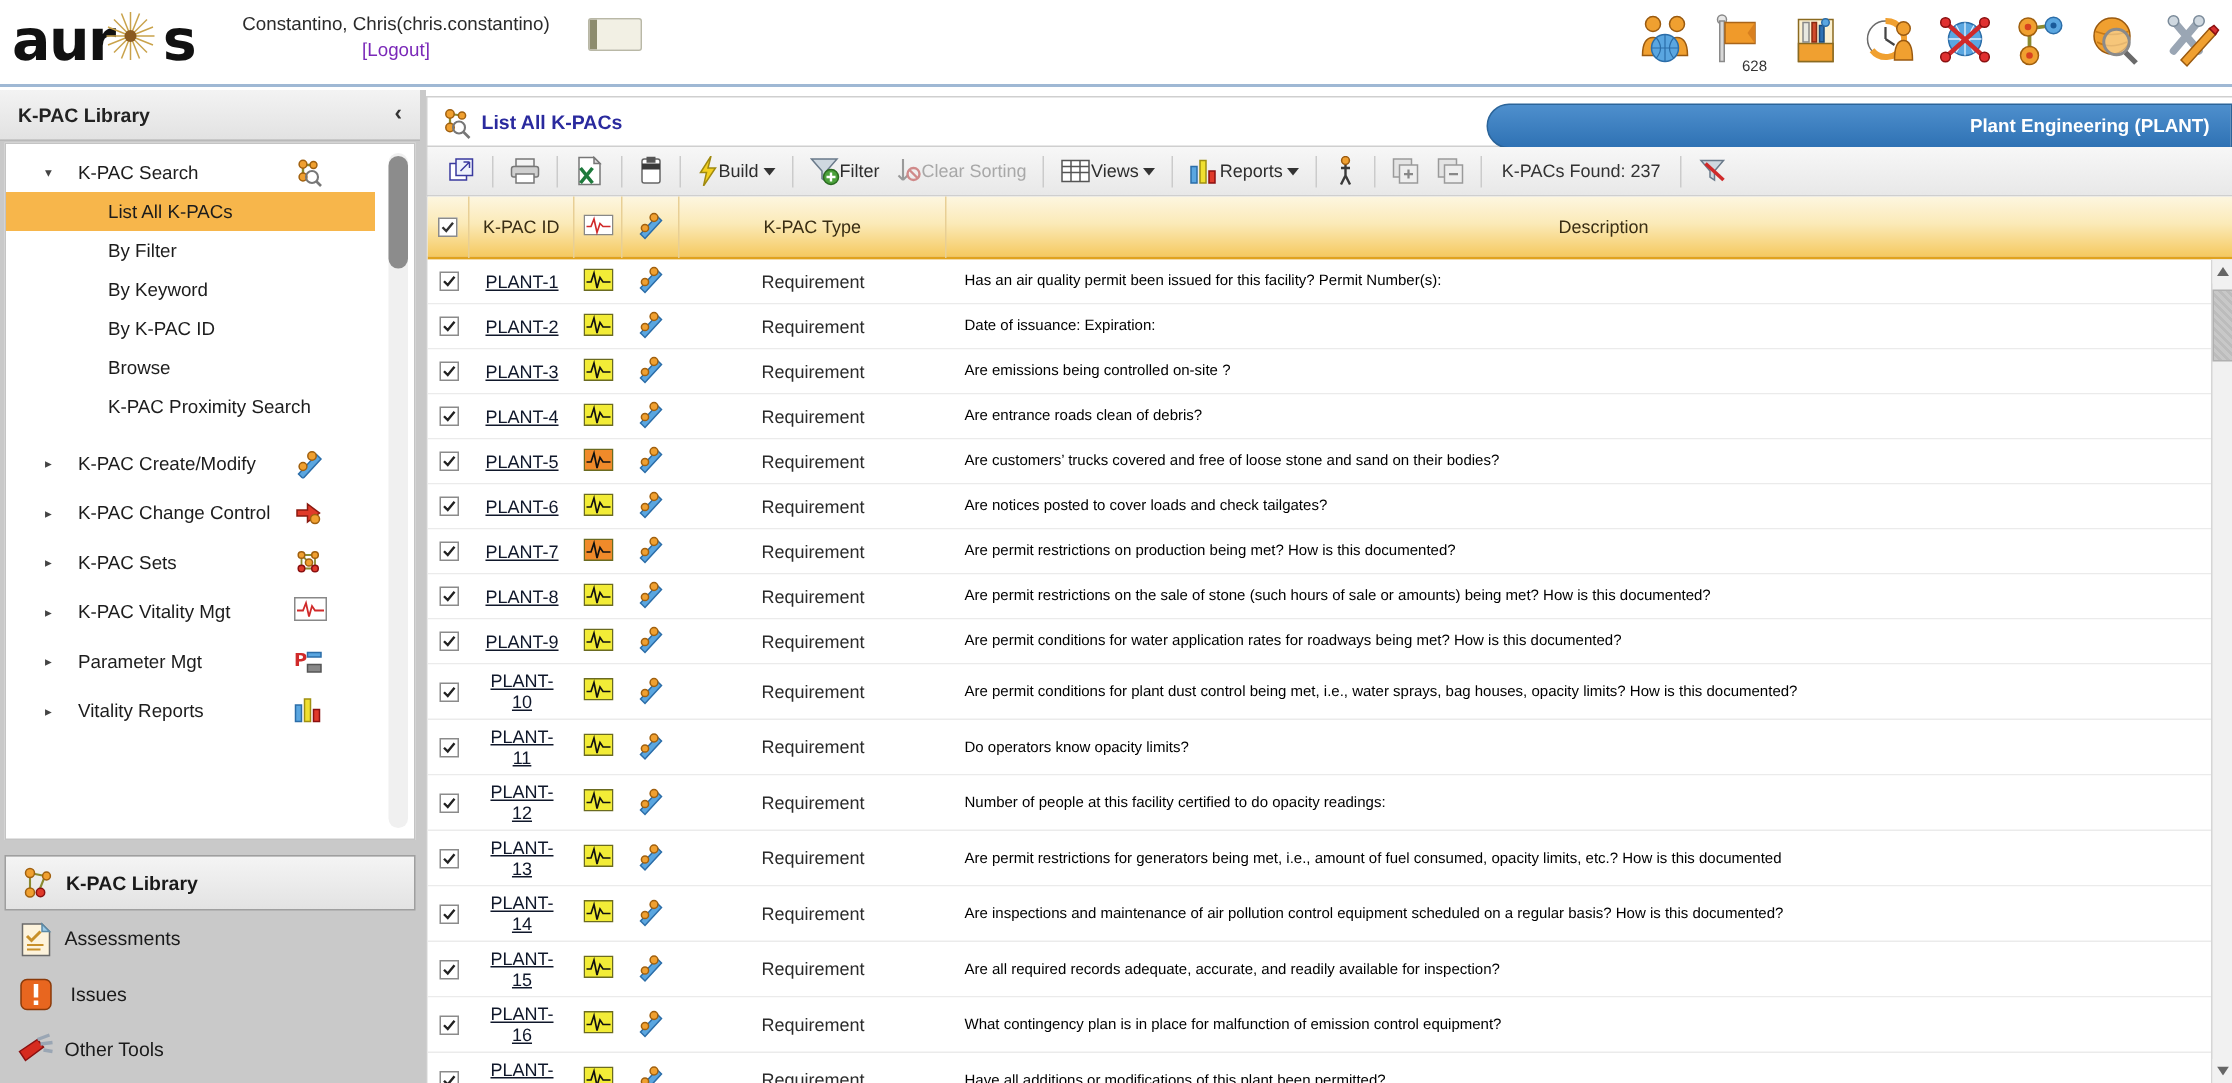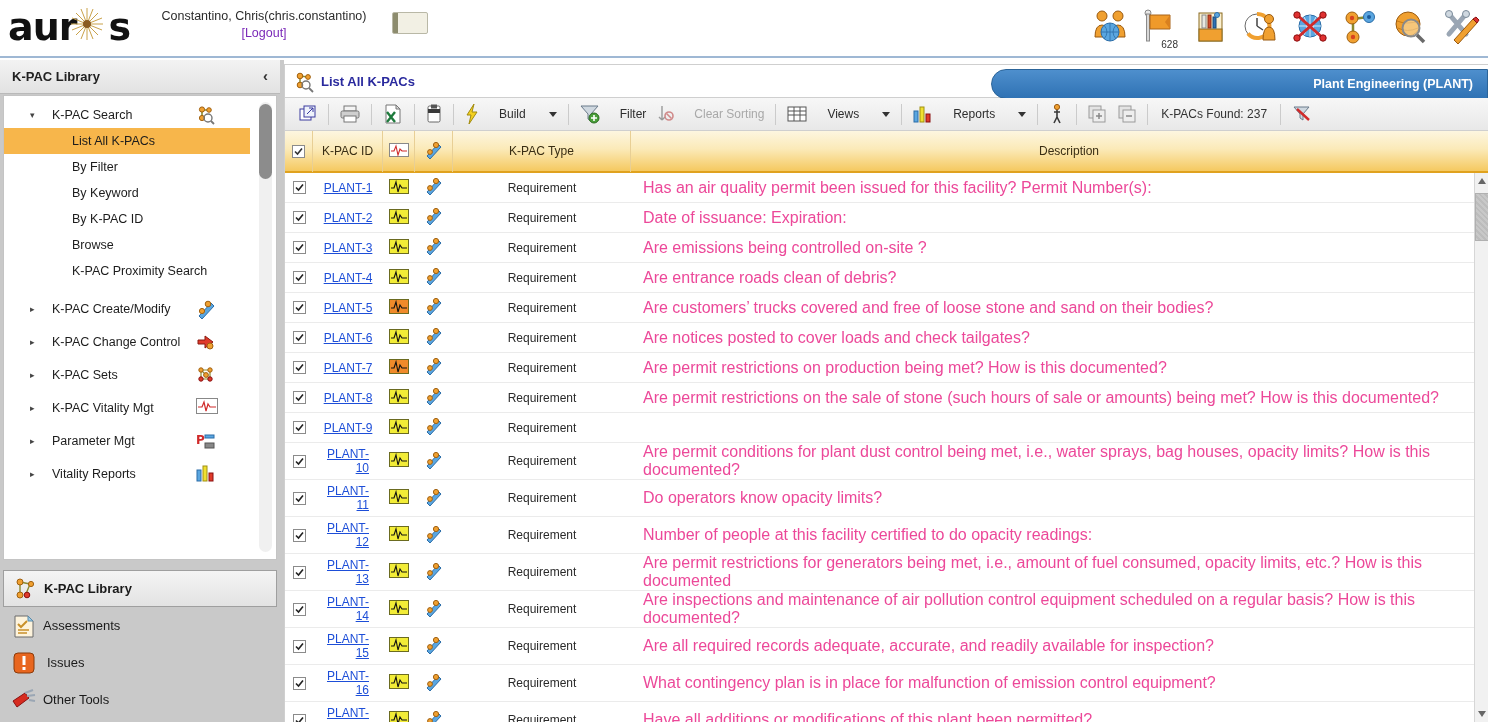--- a/index.html
+++ b/index.html
@@ -138,21 +138,21 @@
     color: #fff; font-size: 12.5px; font-weight: bold;
   }
 
   #toolbar {
     position: absolute; left: 0; top: 38px; width: 1204px; height: 33px;
     background: linear-gradient(to bottom,#f7f7f7,#e8e8e8);
     border: 1px solid #cfcfcf; border-top: none; border-right: none;
     display: flex; align-items: center;
   }
   .tb-btn {
-    height: 27px; display: flex; align-items: center; gap: 20px;
+    height: 27px; display: flex; align-items: center; gap: 0;
     padding: 0 5px; cursor: pointer; border: 1px solid transparent;
   }
   .tb-btn span.lbl { font-size: 12px; color: #2d2d2d; }
   .tb-btn.disabled span.lbl { color: #a8a8a8; }
   .tb-sep { width: 1px; height: 21px; background: #cbcbcb; margin: 0 5px; }
   .caret { width:0; height:0; border-left:4px solid transparent; border-right:4px solid transparent; border-top:5px solid #333; margin-left:3px; }
   #group-select {
     width: 218px; height: 21px; background: #fff; border: 1px solid #8e8e8e;
     position: relative; margin-left: 4px;
   }
@@ -178,23 +178,23 @@
   .c-id    { width: 70px; flex: 0 0 70px; }
   .c-vit   { width: 32px; flex: 0 0 32px; }
   .c-link  { width: 38px; flex: 0 0 38px; }
   .c-type  { width: 178px; flex: 0 0 178px; }
   .c-desc  { flex: 1 1 auto; }
 
   #grid-body { position: absolute; left:0; top: 42px; width: 1190px; height: 549px; overflow: hidden; }
   .row { display: flex; align-items: stretch; border-bottom: 1px solid #ebebeb; background:#fff; }
   .cell { display:flex; align-items:center; justify-content:center; }
   .cell.desc { justify-content: flex-start; padding-left: 12px; }
-  .kid { font-size: 12px; color: #1d4ed8; text-align:right; line-height: 14px; cursor:pointer; }
+  .kid { font-size: 12px; color: #0f172a; text-align:center; line-height: 14px; cursor:pointer; }
   .ctype { font-size: 12px; color: #2a2a2a; }
-  .cdesc { font-size: 16px; color: #ec4899; }
+  .cdesc { font-size: 10px; color: #000000; }
   .cbx {
     width: 13px; height: 13px; border: 1px solid #8b8b8b; background:#fff;
     display:flex; align-items:center; justify-content:center; cursor:pointer;
   }
   .cbx svg { display:block; }
 
   #grid-vscroll {
     position: absolute; right: 0; top: 42px; width: 14px; height: 549px;
     background: #f1f1f1; border-left: 1px solid #d6d6d6;
   }
@@ -938,20 +938,23 @@
           <div class="cell c-link" style="min-height:29px">
             <span><svg width="20" height="20" viewBox="0 0 20 20">
                 <path d="M3 16 L14 4 l3 3 L6 19z" fill="#5aa6e0" stroke="#2b6da8"></path>
                 <circle cx="12" cy="5" r="2.6" fill="#f0a030" stroke="#a0600f"></circle>
                 <circle cx="6" cy="12" r="2.4" fill="#f0a030" stroke="#a0600f"></circle>
               </svg></span>
           </div>
           <div class="cell c-type" style="min-height:29px">
             <span class="ctype">Requirement</span>
           </div>
+          <div class="cell desc c-desc" style="min-height:29px">
+            <span class="cdesc">Are permit conditions for water application rates for roadways being met? How is this documented?</span>
+          </div>
         </div>
         <div class="row" style="min-height: 36px;">
           <div class="cell c-chk" style="min-height:36px">
             <span class="cbx">
               <svg width="9" height="9" viewBox="0 0 9 9">
                 <path d="M1 4.5 L3.5 7 L8 1.5" stroke="#222" stroke-width="1.6" fill="none"></path>
               </svg>
             </span>
           </div>
           <div class="cell c-id" style="min-height:36px">

